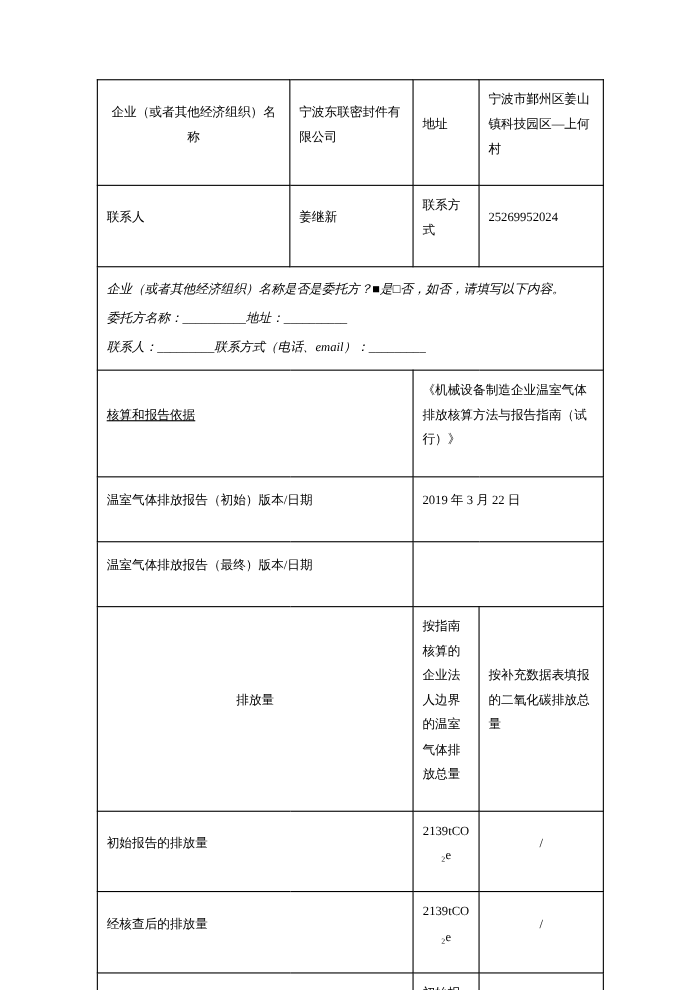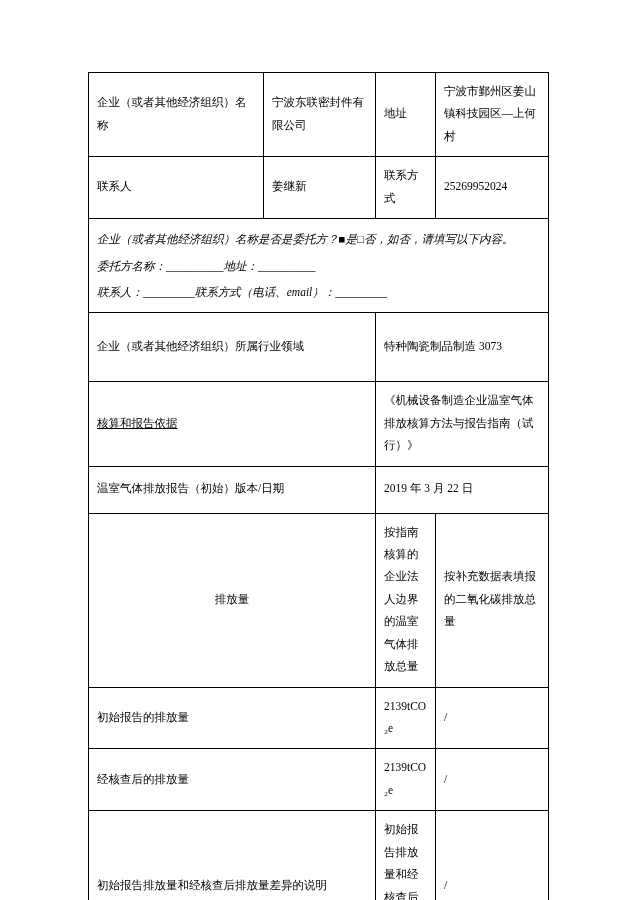--- a/index.html
+++ b/index.html
@@ -24,31 +24,31 @@
   table.form {
     position: absolute;
     left: 88px;
     top: 72px;
     width: 460px;
     border-collapse: collapse;
     table-layout: fixed;
   }
   table.form td {
     border: 1px solid #000000;
-    padding: 7px 8px 9px 8px;
+    padding: 7px 8px 21px 8px;
     font-size: 11.5px;
     line-height: 1.95;
     vertical-align: middle;
     word-break: break-all;
   }
   .c-left { text-align: left; }
-  .c-center { text-align: left; margin-top: 36px; }
+  .c-center { text-align: center; margin-top: 36px; }
   .tall { height: 52px; }
   .row-h38 { height: 30px; }
-  .label-cell { width: 175px; }
+  .label-cell { width: 175px; text-align: center; }
   .blk { display: block; }
   .tiny-gap { height: 4px; }
   td.vtop { vertical-align: top; }
 </style>
 </head>
 <body>
 
 <div class="page">
 
   <table class="form">
@@ -77,36 +77,36 @@
     <tr>
       <td colspan="4" class="c-left vtop" style="padding-top:9px;padding-bottom:9px;font-style:italic;">
         <span class="blk">企业（或者其他经济组织）名称是否是委托方？■是□否，如否，请填写以下内容。</span>
         <span class="blk tiny-gap"></span>
         <span class="blk">委托方名称：__________地址：__________</span>
         <span class="blk tiny-gap"></span>
         <span class="blk">联系人：_________联系方式（电话、email）：_________</span>
       </td>
     </tr>
 
-    <tr>
-      <td colspan="2" class="c-left tall">企业（或者其他经济组织）所属行业领域</td>
-      <td colspan="2" class="c-left">特种陶瓷制品制造 3073</td>
-    </tr>
 
 
     <tr>
       <td colspan="2" class="c-left" style="height:58px;text-decoration:underline;">核算和报告依据</td>
       <td colspan="2" class="c-left">《机械设备制造企业温室气体排放核算方法与报告指南（试行）》</td>
     </tr>
 
     <tr>
       <td colspan="2" class="c-left row-h38">温室气体排放报告（初始）版本/日期</td>
       <td colspan="2" class="c-left">2019 年 3 月 22 日</td>
     </tr>
 
+    <tr>
+      <td colspan="2" class="c-left row-h38">温室气体排放报告（最终）版本/日期</td>
+      <td colspan="2" class="c-left"></td>
+    </tr>
 
     <tr>
       <td colspan="2" class="c-left" style="height:58px;text-align:center;">排放量</td>
       <td class="c-left">按指南核算的企业法人边界的温室气体排放总量</td>
       <td class="c-left">按补充数据表填报的二氧化碳排放总量</td>
     </tr>
 
     <tr>
       <td colspan="2" class="c-left row-h38">初始报告的排放量</td>
       <td class="c-center">2139tCO₂e</td>

